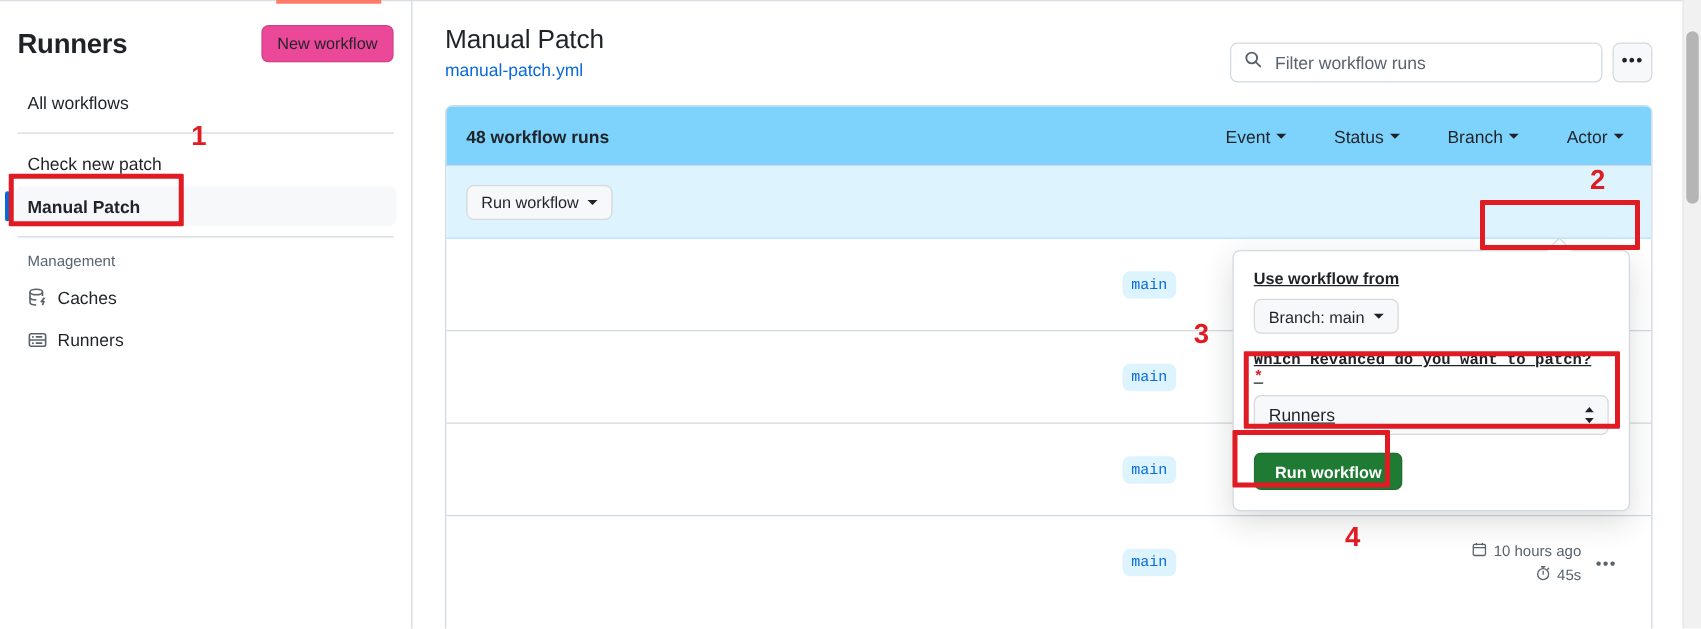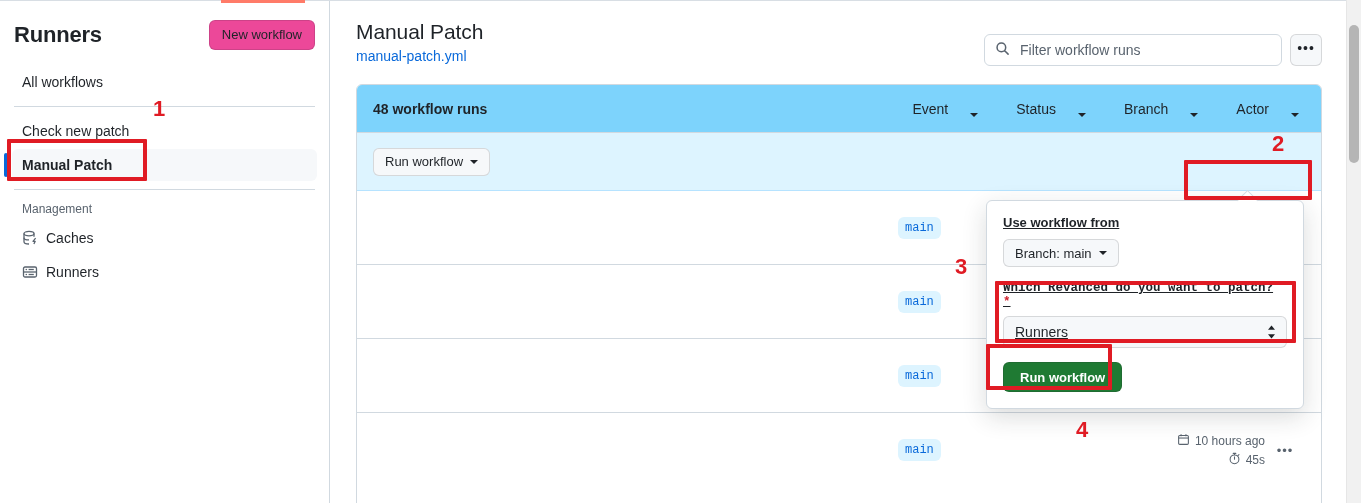--- a/index.html
+++ b/index.html
@@ -207,22 +207,22 @@
     font-size: 14px;
     font-weight: 600;
     color: #1f2328;
   }
   .filters { display: flex; align-items: center; gap: 26px; }
   .filter-btn {
     font-size: 14px;
     color: #1f2328;
     cursor: pointer;
     display: inline-flex;
-    align-items: flex-end;
-    gap: 22px;
+    align-items: center;
+    gap: 5px;
     background: none;
     border: 0;
     font-family: "Liberation Sans", sans-serif;
   }
   .caret {
     width: 0; height: 0;
     border-left: 4px solid transparent;
     border-right: 4px solid transparent;
     border-top: 4px solid #1f2328;
     display: inline-block;

